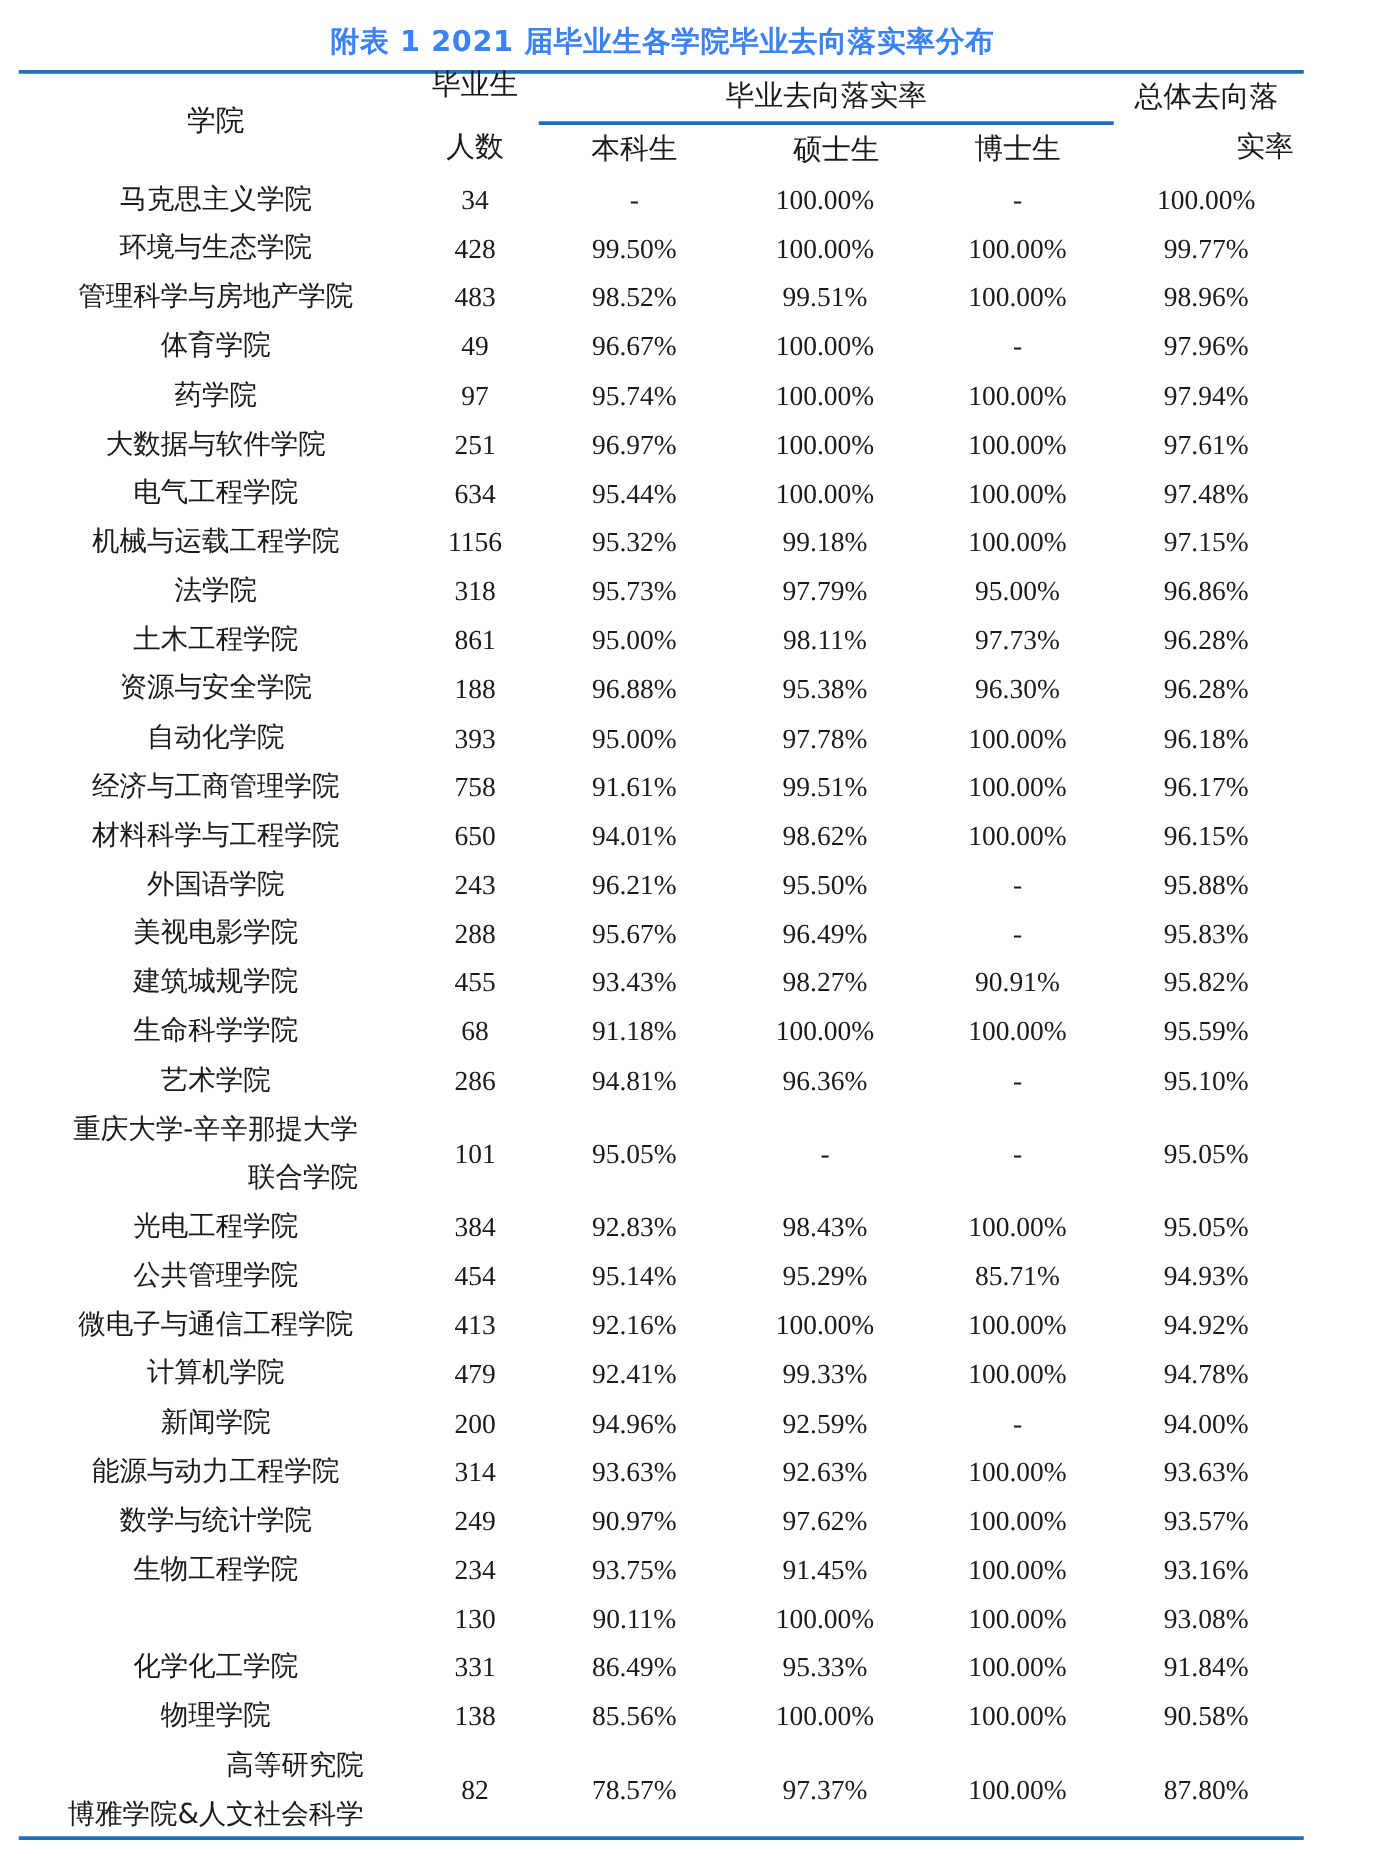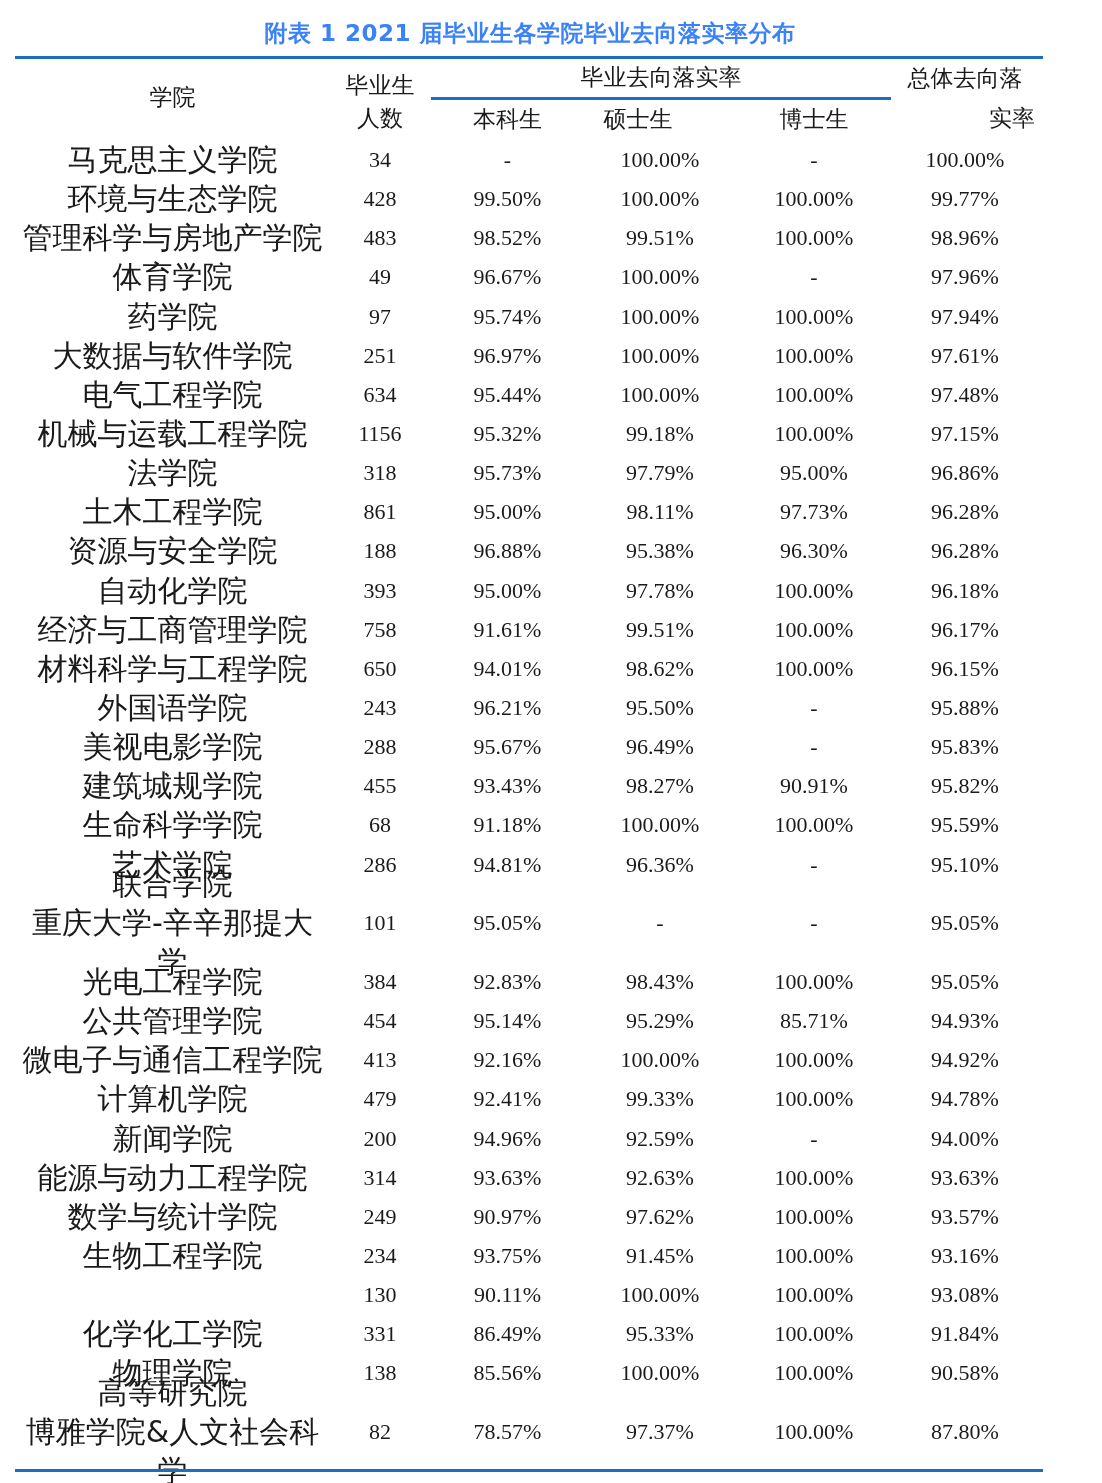--- a/index.html
+++ b/index.html
@@ -24,41 +24,41 @@
 
     .table { position: absolute; left: 0; top: 140px; width: 1102px; }
     .row { position: relative; height: 39.15px; }
     .row.double { height: 78.3px; }
     .cell {
       position: absolute; top: 0; height: 100%;
       display: flex; align-items: center; justify-content: center;
       font-size: 22px; text-align: center; line-height: 39px;
       font-family: "Liberation Serif", "DejaVu Serif", serif;
     }
-    .c-name { left: 20px; width: 305px; font-family: "DejaVu Sans", "Liberation Sans", sans-serif; font-size: 30px; }
+    .c-name { left: 20px; width: 305px; font-family: "DejaVu Sans", "Liberation Sans", sans-serif; font-size: 22px; text-align: right; }
     .c-num  { left: 335px; width: 90px; }
     .c-ug   { left: 445px; width: 125px; }
     .c-ms   { left: 595px; width: 130px; }
     .c-phd  { left: 750px; width: 128px; }
     .c-tot  { left: 900px; width: 130px; }
     .name-lines { display: block; line-height: 39px; }
   </style>
 </head>
 <body>
 
 <div class="title">附表 1 2021 届毕业生各学院毕业去向落实率分布</div>
 <div class="rule-top"></div>
 
 <div class="hdr" style="left:20px; top:78px; width:305px;">学院</div>
-<div class="hdr" style="left:330px; top:66px; width:100px;">毕业生</div>
+<div class="hdr" style="left:330px; top:49px; width:100px;">毕业生</div>
 <div class="hdr" style="left:330px; top:99px; width:100px;">人数</div>
 <div class="hdr" style="left:431px; top:58px; width:460px;">毕业去向落实率</div>
 <div class="rule-sub"></div>
 <div class="hdr" style="left:445px; top:100px; width:125px;">本科生</div>
-<div class="hdr" style="left:573px; top:100px; width:130px;font-family:Liberation Serif, serif;">硕士生</div>
+<div class="hdr" style="left:604px; top:100px; width:130px;font-family:Liberation Serif, serif;">硕士生</div>
 <div class="hdr" style="left:750px; top:100px; width:128px;">博士生</div>
 <div class="hdr" style="left:895px; top:59px; width:140px;">总体去向落</div>
 <div class="hdr" style="left:895px; top:99px; width:140px;text-align:right;">实率</div>
 
 <div class="table" id="tbl">
     <div class="row">
       <div class="cell c-name">马克思主义学院</div>
       <div class="cell c-num">34</div>
      <div class="cell c-ug">-</div>
      <div class="cell c-ms">100.00%</div>
@@ -205,22 +205,22 @@
       <div class="cell c-name">艺术学院</div>
       <div class="cell c-num">286</div>
      <div class="cell c-ug">94.81%</div>
      <div class="cell c-ms">96.36%</div>
      <div class="cell c-phd">-</div>
      <div class="cell c-tot">95.10%</div>
     </div>
     <div class="row double">
       <div class="cell c-name">
         <div>
+      <span class="name-lines">重庆大学-辛辛那提大学</span>
       <span class="name-lines">联合学院</span>
-      <span class="name-lines">重庆大学-辛辛那提大学</span>
     </div>
       </div>
       <div class="cell c-num">101</div>
      <div class="cell c-ug">95.05%</div>
      <div class="cell c-ms">-</div>
      <div class="cell c-phd">-</div>
      <div class="cell c-tot">95.05%</div>
     </div>
     <div class="row">
       <div class="cell c-name">光电工程学院</div>

